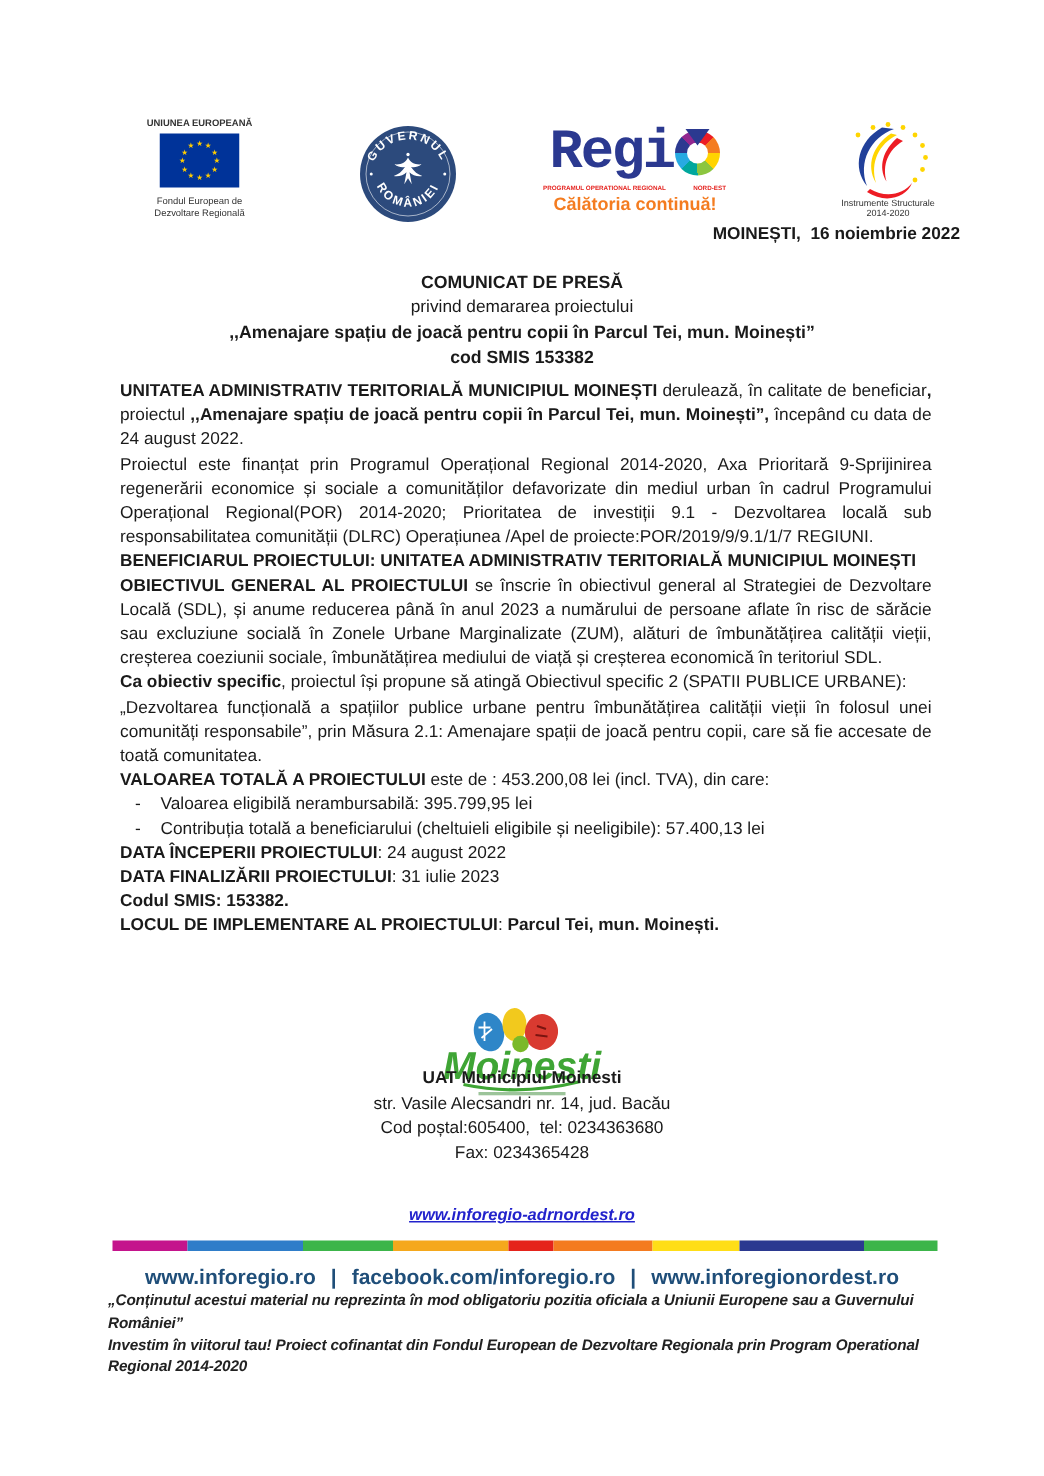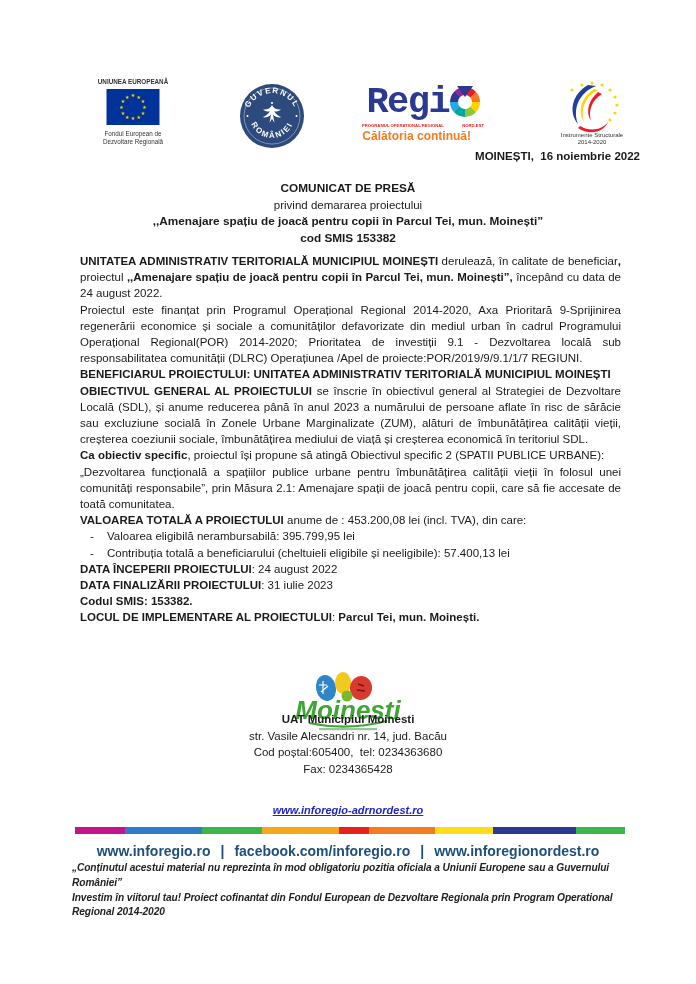--- a/index.html
+++ b/index.html
@@ -18,21 +18,21 @@
   .regio{width:122px;margin-top:11px;}
   .regio-top{display:flex;align-items:flex-start;justify-content:center;height:32px;}
   .regio-word{font-size:37px;font-weight:bold;letter-spacing:-1.5px;line-height:30px;display:block;}
   .regio-wheel{width:30px;height:30px;border-radius:50%;position:relative;display:inline-block;margin-left:1px;flex:0 0 auto;}
   .regio-wheel::after{content:"";position:absolute;inset:8px;background:#fff;border-radius:50%;}
   .regio-notch{position:absolute;top:-1px;left:50%;transform:translateX(-50%);width:0;height:0;
          border-left:8px solid transparent;border-right:8px solid transparent;border-top:11px solid #2B3990;z-index:2;}
   .regio-sub{width:122px;height:7px;display:block;margin-top:2px;}
   .rsl{font-size:4.2px;font-weight:bold;}
   .rsr{font-size:4.2px;font-weight:bold;text-anchor:end;}
-  .regio-tag{font-size:12px;font-weight:bold;text-align:left;margin-top:1px;}
+  .regio-tag{font-size:12px;font-weight:bold;text-align:center;margin-top:1px;}
   .is-svg{width:100px;height:68px;margin-top:4px;}
   .is-t{font-size:6px;text-anchor:middle;fill:#333;}
 
   .dateline{position:absolute;top:150px;right:56px;font-size:11.5px;font-weight:bold;white-space:pre;padding-left:16px;}
 
   
   .title-block{position:absolute;top:180px;left:0;width:100%;text-align:center;line-height:16.5px;}
   .t-bold{font-size:11.8px;font-weight:bold;}
   .t-reg{font-size:11.5px;}
 
@@ -152,21 +152,21 @@
     <div class="t-bold">cod SMIS 153382</div>
   </div>
 
   <div class="body-text">
       <p class="blk p"><span class="b">UNITATEA ADMINISTRATIV TERITORIALĂ MUNICIPIUL MOINEȘTI</span><span> derulează, în calitate de beneficiar</span><span class="b">,</span><span> proiectul </span><span class="b">,,Amenajare spațiu de joacă pentru copii în Parcul Tei, mun. Moinești”,</span><span> începând cu data de 24 august 2022.</span></p>
       <p class="blk p"><span>Proiectul este finanțat prin  Programul Operațional Regional 2014-2020, Axa Prioritară 9-Sprijinirea regenerării economice și sociale a comunităților defavorizate din mediul urban în cadrul Programului Operațional Regional(POR) 2014-2020; Prioritatea de investiții 9.1 - Dezvoltarea locală sub responsabilitatea comunității (DLRC) Operațiunea /Apel de proiecte:POR/2019/9/9.1/1/7 REGIUNI.</span></p>
       <p class="blk p"><span class="b">BENEFICIARUL PROIECTULUI: UNITATEA ADMINISTRATIV TERITORIALĂ MUNICIPIUL MOINEȘTI</span></p>
       <p class="blk p"><span class="b">OBIECTIVUL GENERAL AL PROIECTULUI</span><span> se înscrie în obiectivul general al Strategiei de Dezvoltare Locală (SDL), și anume reducerea până în anul 2023 a numărului de persoane aflate în risc de sărăcie sau excluziune socială în Zonele Urbane Marginalizate (ZUM), alături de îmbunătățirea calității vieții, creșterea coeziunii sociale, îmbunătățirea mediului de viață și creșterea economică în teritoriul SDL.</span></p>
       <p class="blk p"><span class="b">Ca obiectiv specific</span><span>, proiectul își propune să atingă Obiectivul specific 2 (SPATII PUBLICE URBANE):</span></p>
       <p class="blk p"><span>„Dezvoltarea funcțională a spațiilor publice urbane pentru îmbunătățirea calității vieții în folosul unei comunități responsabile”, prin Măsura 2.1: Amenajare spații de joacă pentru copii, care să fie accesate de toată comunitatea.</span></p>
-      <p class="blk p"><span class="b">VALOAREA TOTALĂ A PROIECTULUI</span><span> anume de : 453.200,08 lei (incl. TVA), din care:</span></p>
+      <p class="blk p"><span class="b">VALOAREA TOTALĂ A PROIECTULUI</span><span> este de : 453.200,08 lei (incl. TVA), din care:</span></p>
       <p class="blk li"><span class="dash">-</span><span>Valoarea eligibilă nerambursabilă: 395.799,95 lei</span></p>
       <p class="blk li"><span class="dash">-</span><span>Contribuția totală a beneficiarului (cheltuieli eligibile și neeligibile): 57.400,13 lei</span></p>
       <p class="blk p"><span class="b">DATA ÎNCEPERII PROIECTULUI</span><span>: 24 august 2022</span></p>
       <p class="blk p"><span class="b">DATA FINALIZĂRII PROIECTULUI</span><span>: 31 iulie 2023</span></p>
       <p class="blk p"><span class="b">Codul SMIS: 153382.</span></p>
       <p class="blk p"><span class="b">LOCUL DE IMPLEMENTARE AL PROIECTULUI</span><span>: </span><span class="b">Parcul Tei, mun. Moinești.</span></p>
     </div>
 
   <div class="moi-wrap">
     <svg class="moi-svg" viewBox="0 0 130 64">

